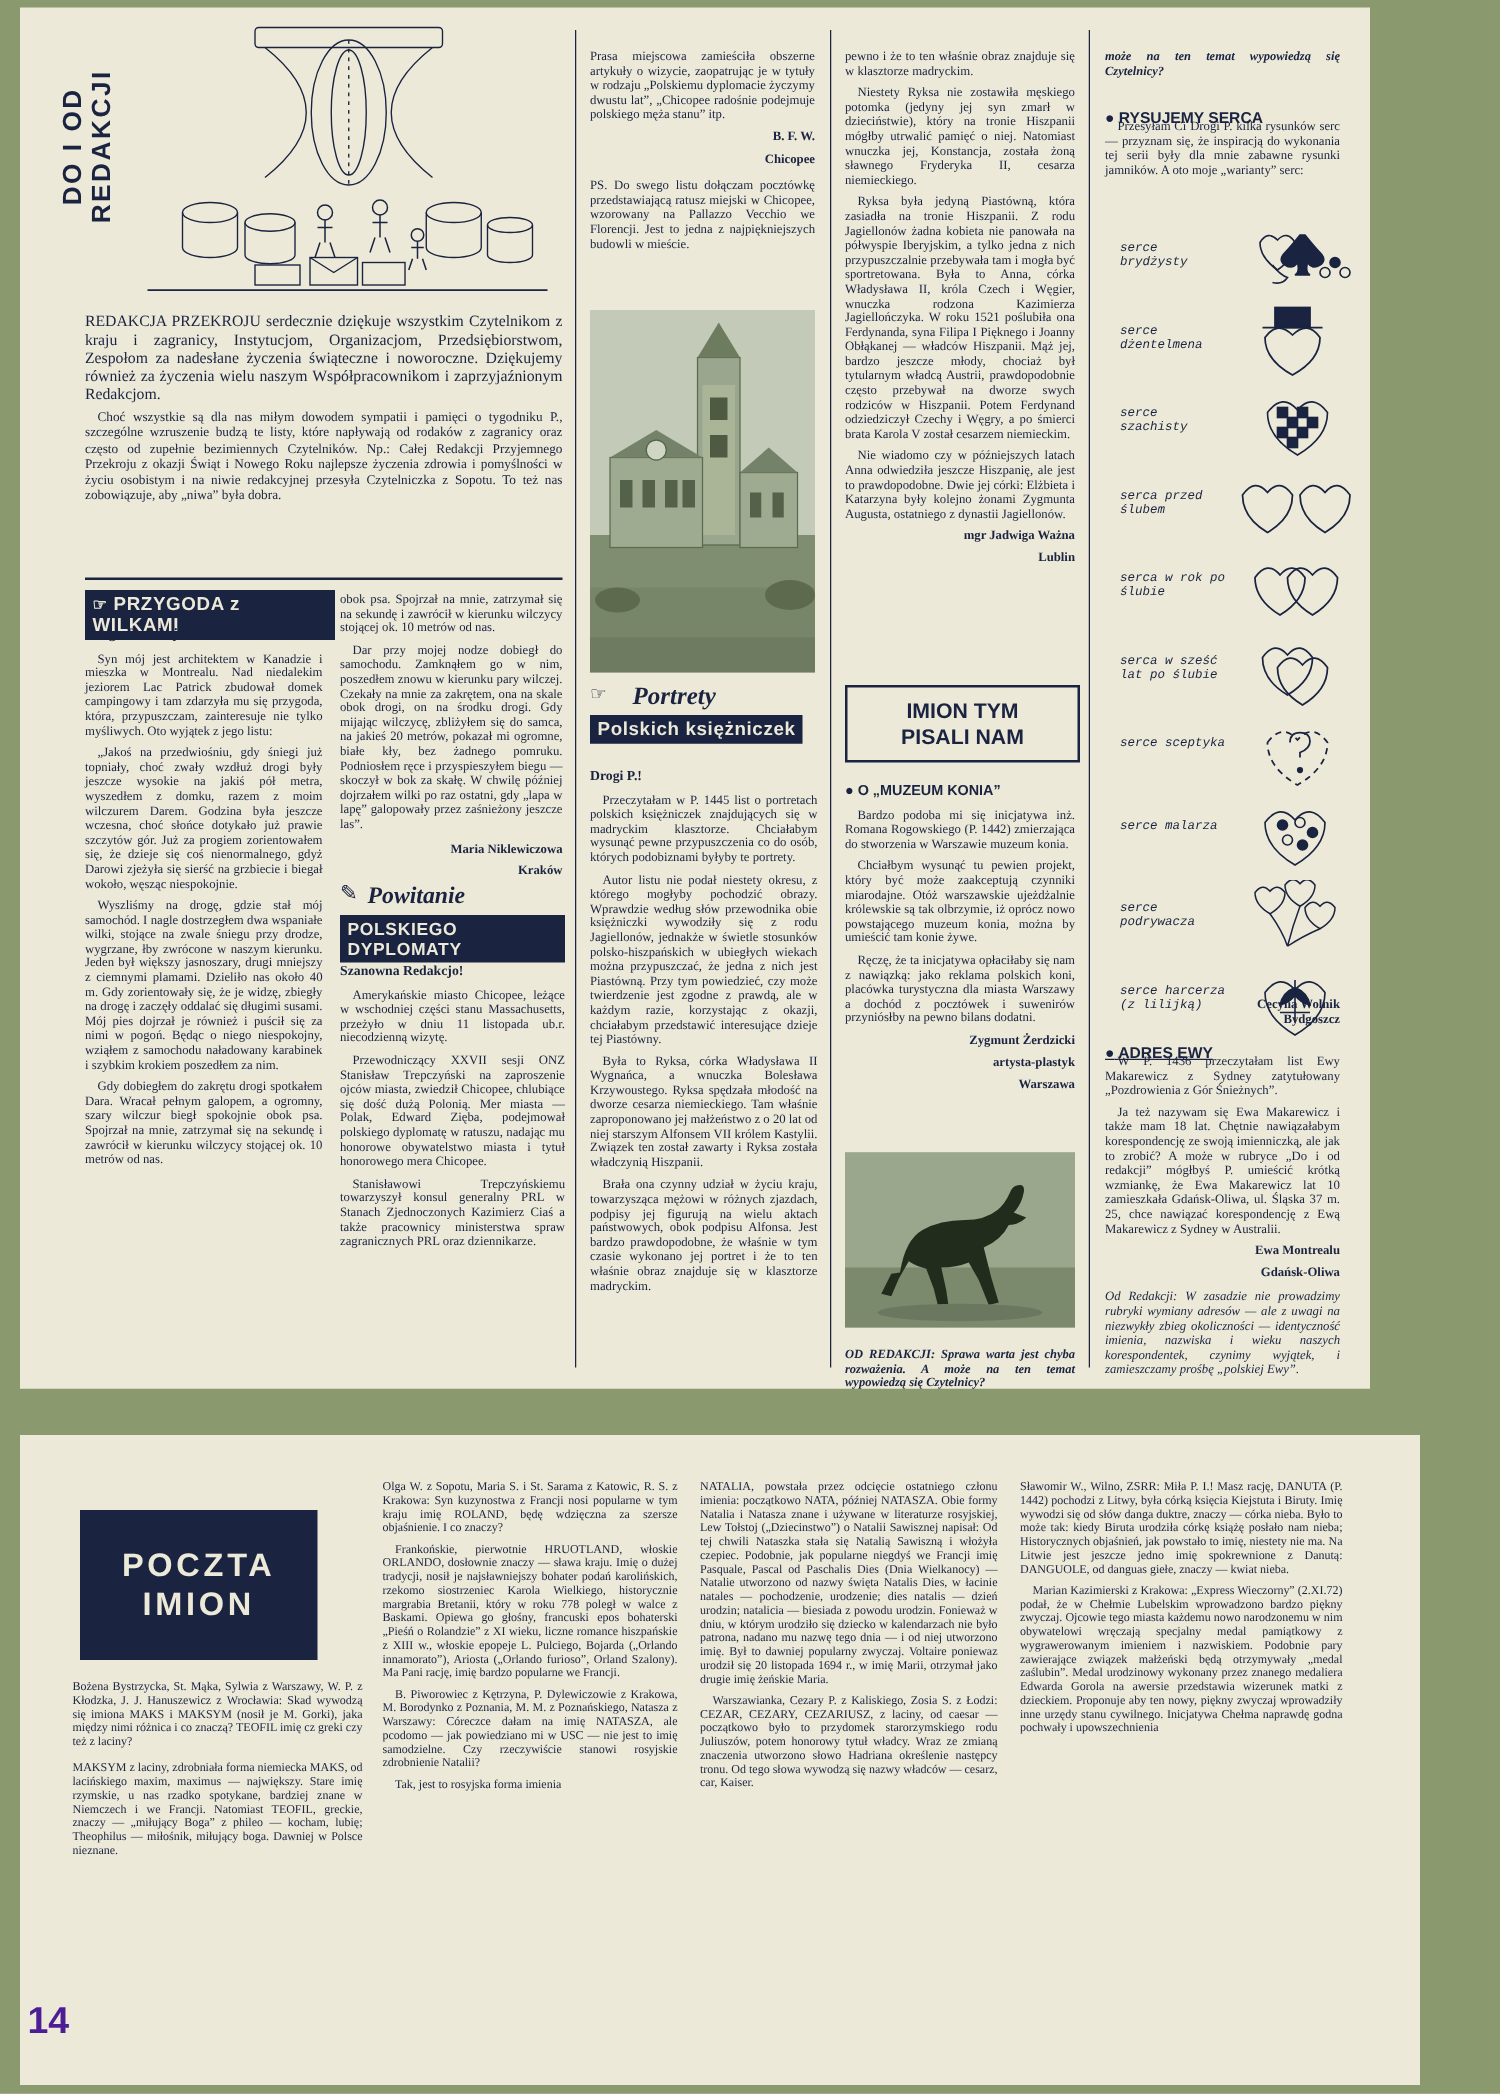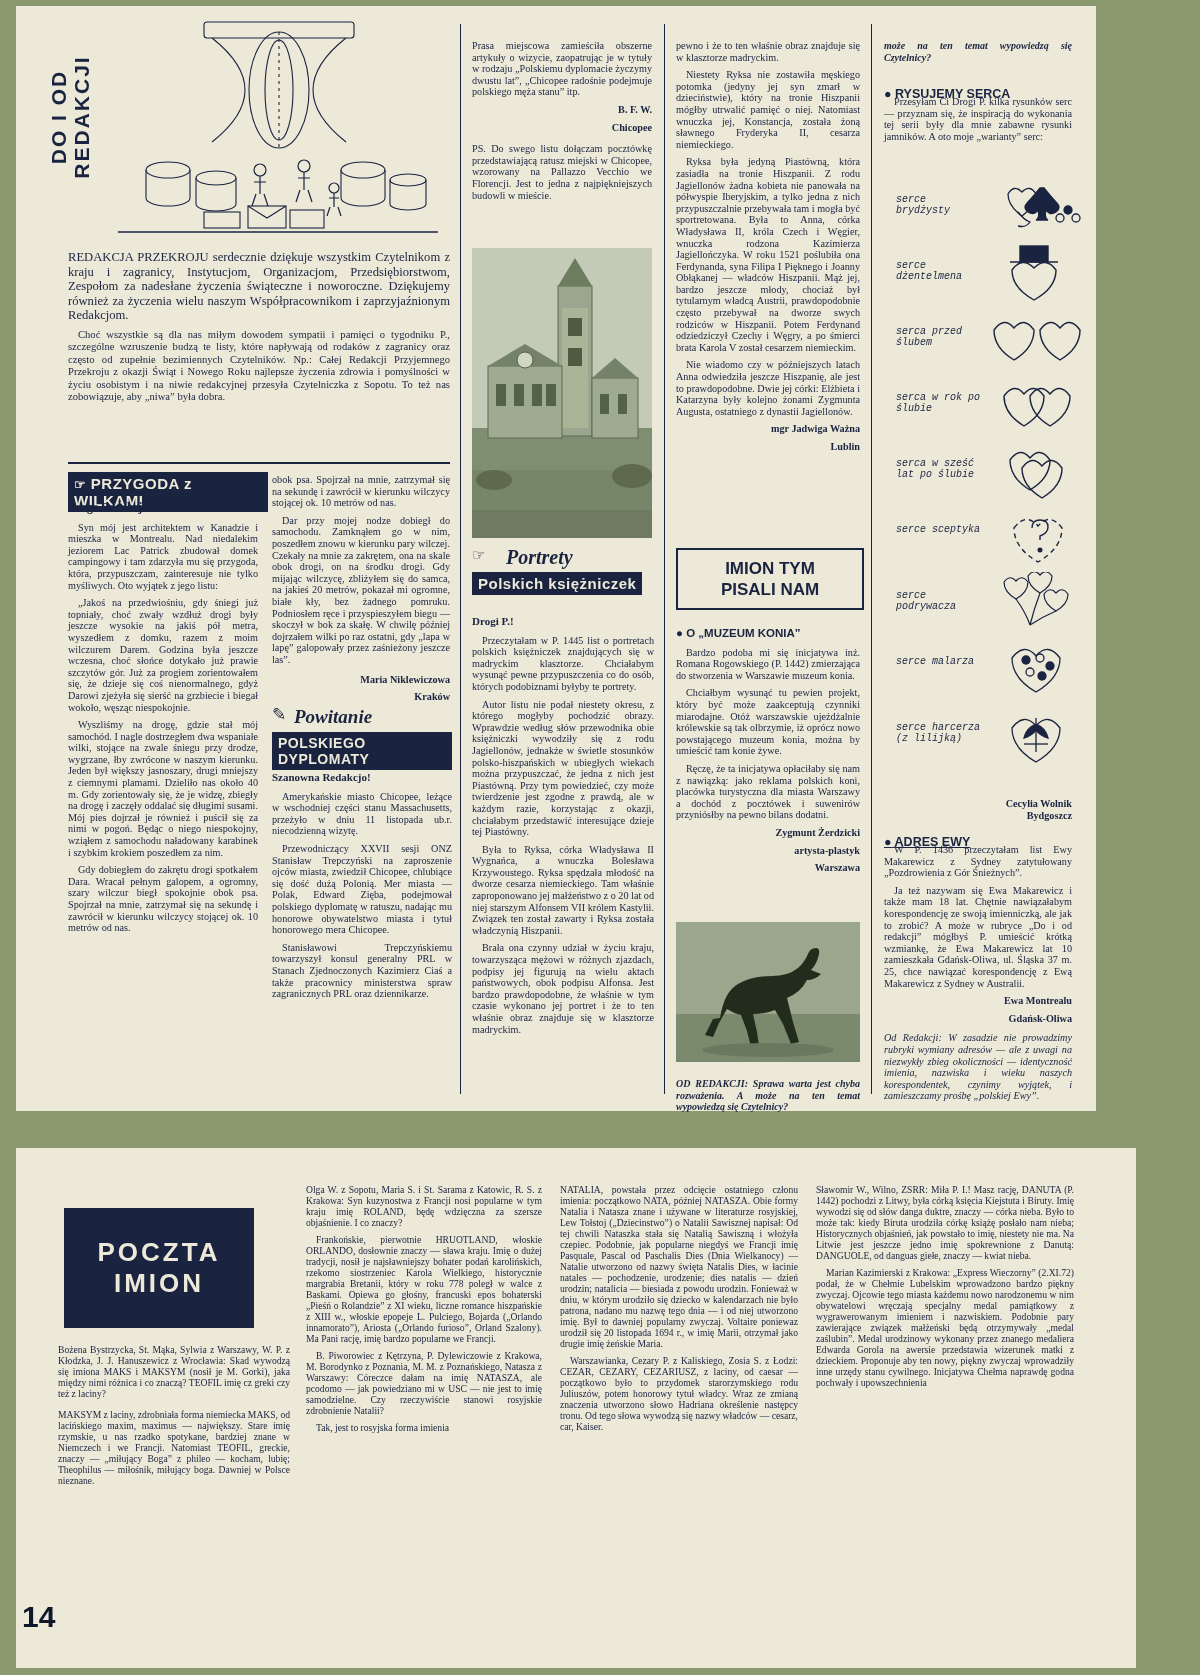--- a/index.html
+++ b/index.html
@@ -75,21 +75,21 @@
     font-family:"Liberation Sans", sans-serif;font-weight:bold;
     display:flex;flex-direction:column;align-items:center;justify-content:center;
     letter-spacing:3px;
   }
   #poczta-logo .l1{font-size:26px;}
   #poczta-logo .l2{font-size:26px;}
 
   #pagenum{
     position:absolute;left:22px;top:1600px;
     font-family:"Liberation Sans", sans-serif;
-    font-weight:bold;font-size:30px;color:#0f172a;
+    font-weight:bold;font-size:30px;color:#4c1d95;
   }
 
   .bullet{font-weight:bold;}
   .boxhead{
     border:2px solid #1a2340;padding:8px 6px;text-align:center;
     font-family:"Liberation Sans", sans-serif;font-weight:bold;font-size:17px;line-height:21px;
   }
   .scripthead{
     font-family:"Liberation Serif", serif;font-style:italic;font-weight:bold;font-size:19px;
   }
@@ -325,20 +325,39 @@
         <svg width="104" height="62" viewBox="0 0 104 62">
             <g fill="none" stroke="#1a2340" stroke-width="1.4">
           <rect x="36" y="4" width="28" height="16" fill="#1a2340"></rect>
           <path d="M26 20 h48"></path>
           <path d="M28 28 q10 -14 22 -2 q12 -12 22 2 q0 18 -22 30 q-22 -12 -22 -30z"></path>
         </g>
           </svg>
       </div>
     </div>
     <div class="heart-row">
+      <div class="heart-cap">serce szachisty</div>
+      <div class="heart-art">
+        <svg width="104" height="62" viewBox="0 0 104 62">
+            <g stroke="#1a2340" stroke-width="1.3" fill="none">
+          <path d="M30 22 q12 -16 24 -2 q12 -14 24 2 q0 20 -24 34 q-24 -14 -24 -34z"></path>
+          <g fill="#1a2340">
+                <rect x="38" y="18" width="8" height="8"></rect>
+                <rect x="54" y="18" width="8" height="8"></rect>
+          <rect x="46" y="26" width="8" height="8"></rect>
+                <rect x="62" y="26" width="8" height="8"></rect>
+          <rect x="38" y="34" width="8" height="8"></rect>
+                <rect x="54" y="34" width="8" height="8"></rect>
+          <rect x="46" y="42" width="8" height="8"></rect>
+              </g>
+        </g>
+          </svg>
+      </div>
+    </div>
+    <div class="heart-row">
       <div class="heart-cap">serca przed ślubem</div>
       <div class="heart-art">
         <svg width="104" height="62" viewBox="0 0 104 62">
             <g fill="none" stroke="#1a2340" stroke-width="1.4">
           <path d="M10 22 q10 -14 20 -2 q10 -12 20 2 q0 18 -20 30 q-20 -12 -20 -30z"></path>
           <path d="M56 22 q10 -14 20 -2 q10 -12 20 2 q0 18 -20 30 q-20 -12 -20 -30z"></path>
         </g>
           </svg>
       </div>
     </div>
@@ -365,53 +384,53 @@
       </div>
     </div>
     <div class="heart-row">
       <div class="heart-cap">serce sceptyka</div>
       <div class="heart-art">
         <svg width="104" height="62" viewBox="0 0 104 62">
             <g fill="none" stroke="#1a2340" stroke-width="1.4">
           <path d="M30 22 q12 -16 24 -2 q12 -14 24 2 q0 20 -24 34 q-24 -14 -24 -34z" stroke-dasharray="5 4"></path>
           <path d="M48 22 q0 -8 8 -8 q8 0 8 7 q0 6 -8 9 v4"></path>
           <circle cx="56" cy="44" r="1.8" fill="#1a2340"></circle>
-        </g>
-          </svg>
-      </div>
-    </div>
-    <div class="heart-row">
-      <div class="heart-cap">serce podrywacza</div>
-      <div class="heart-art">
-        <svg width="104" height="62" viewBox="0 0 104 62">
-            <g fill="none" stroke="#1a2340" stroke-width="1.2">
-          <path d="M20 10 q6 -8 12 -1 q6 -7 12 1 q0 10 -12 17 q-12 -7 -12 -17z"></path>
-          <path d="M44 4 q6 -8 12 -1 q6 -7 12 1 q0 10 -12 17 q-12 -7 -12 -17z"></path>
-          <path d="M60 22 q6 -8 12 -1 q6 -7 12 1 q0 10 -12 17 q-12 -7 -12 -17z"></path>
-          <path d="M32 27 q10 14 14 26 M56 21 q-6 16 -10 32 M72 39 q-14 6 -26 14"></path>
         </g>
           </svg>
       </div>
     </div>
     <div class="heart-row">
       <div class="heart-cap">serce malarza</div>
       <div class="heart-art">
         <svg width="104" height="62" viewBox="0 0 104 62">
             <g fill="none" stroke="#1a2340" stroke-width="1.3">
           <path d="M28 20 q12 -16 24 -2 q12 -14 24 2 q0 20 -24 34 q-24 -14 -24 -34z"></path>
           <circle cx="42" cy="22" r="4" fill="#1a2340"></circle>
               <circle cx="56" cy="20" r="4"></circle>
           <circle cx="66" cy="28" r="4" fill="#1a2340"></circle>
               <circle cx="46" cy="34" r="4"></circle>
           <circle cx="58" cy="38" r="4" fill="#1a2340"></circle>
         </g>
           </svg>
       </div>
     </div>
     <div class="heart-row">
+      <div class="heart-cap">serce podrywacza</div>
+      <div class="heart-art">
+        <svg width="104" height="62" viewBox="0 0 104 62">
+            <g fill="none" stroke="#1a2340" stroke-width="1.2">
+          <path d="M20 10 q6 -8 12 -1 q6 -7 12 1 q0 10 -12 17 q-12 -7 -12 -17z"></path>
+          <path d="M44 4 q6 -8 12 -1 q6 -7 12 1 q0 10 -12 17 q-12 -7 -12 -17z"></path>
+          <path d="M60 22 q6 -8 12 -1 q6 -7 12 1 q0 10 -12 17 q-12 -7 -12 -17z"></path>
+          <path d="M32 27 q10 14 14 26 M56 21 q-6 16 -10 32 M72 39 q-14 6 -26 14"></path>
+        </g>
+          </svg>
+      </div>
+    </div>
+    <div class="heart-row">
       <div class="heart-cap">serce harcerza (z lilijką)</div>
       <div class="heart-art">
         <svg width="104" height="62" viewBox="0 0 104 62">
             <g fill="none" stroke="#1a2340" stroke-width="1.3">
           <path d="M28 24 q12 -16 24 -2 q12 -14 24 2 q0 20 -24 34 q-24 -14 -24 -34z"></path>
           <path d="M52 14 v34 M52 20 q-10 4 -12 14 q8 -2 12 -8 M52 20 q10 4 12 14 q-8 -2 -12 -8" fill="#1a2340"></path>
           <path d="M40 40 h24"></path>
         </g>
           </svg>
       </div>

